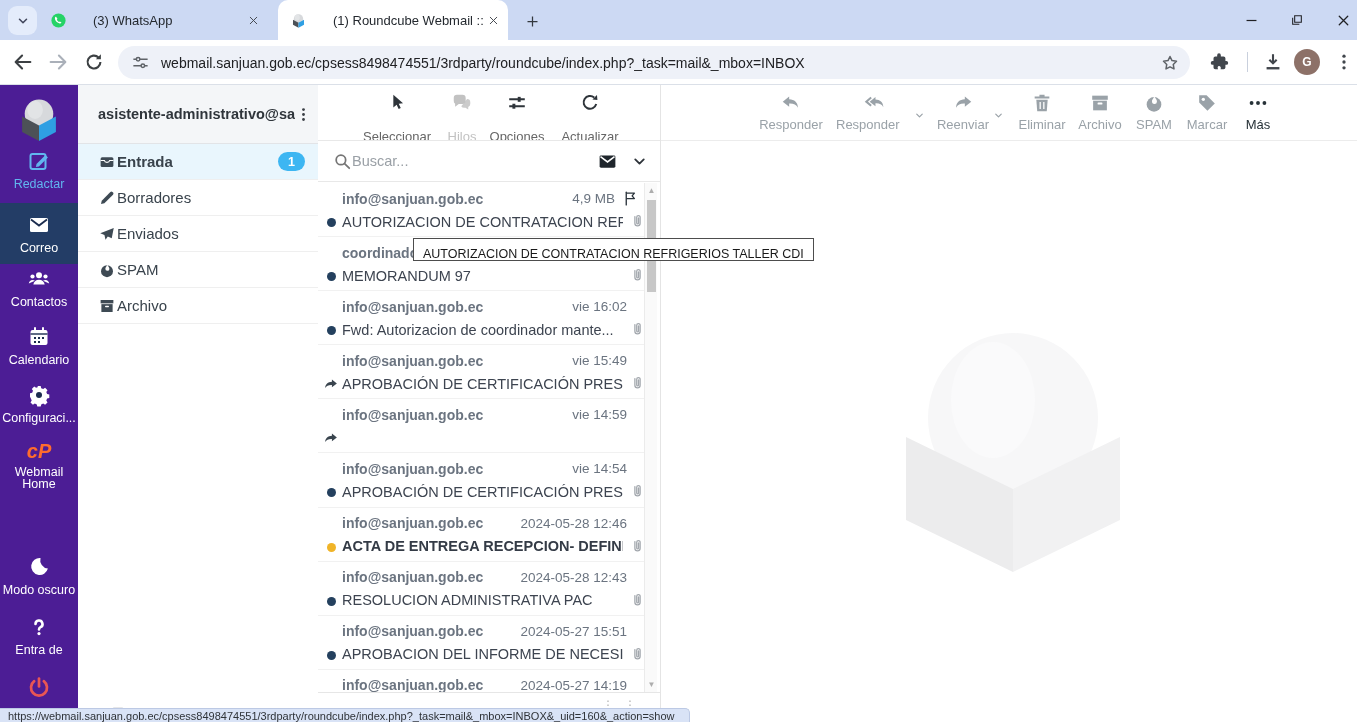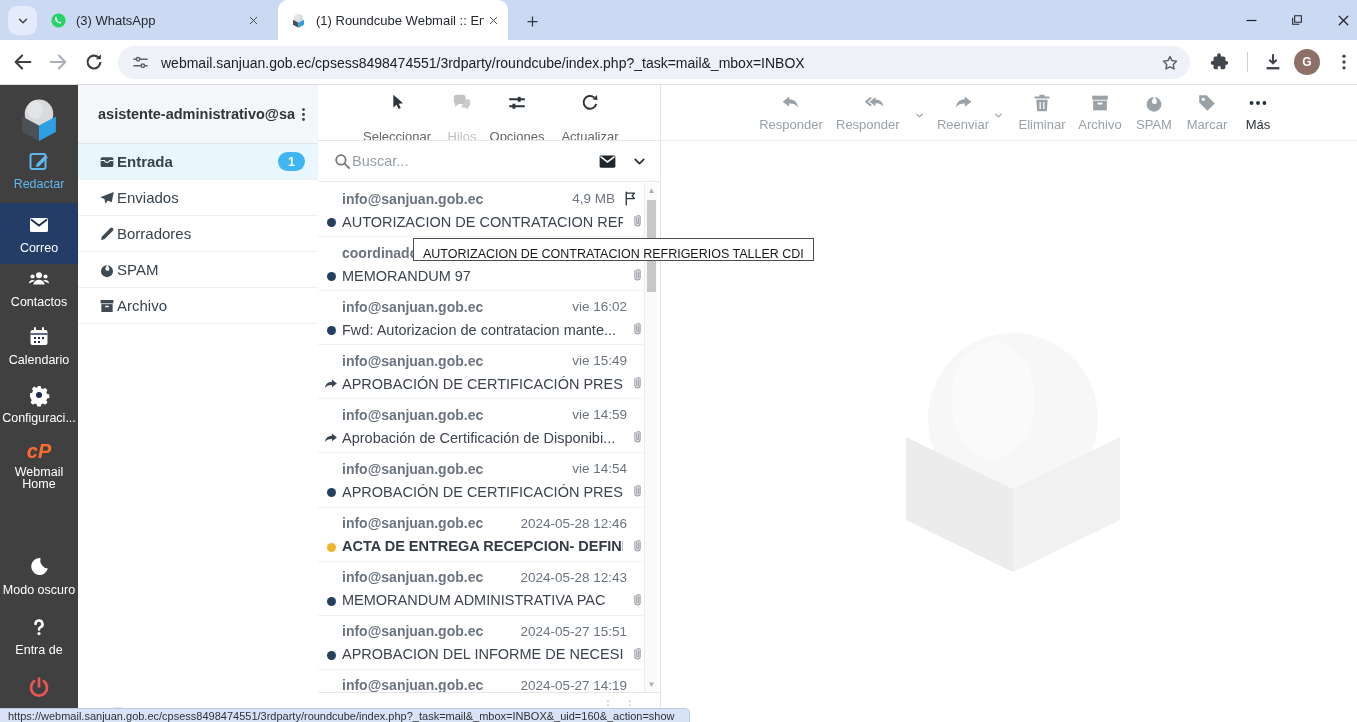--- a/index.html
+++ b/index.html
@@ -5,35 +5,35 @@
   * { box-sizing: border-box; margin: 0; padding: 0; }
   html,body { width:1357px; height:722px; overflow:hidden; font-family:"Liberation Sans",sans-serif; background:#fff; position:relative; }
   svg { display:block; }
 
   
   .titlebar { position:absolute; left:0; top:0; width:1357px; height:40px; background:#ccd9f3; }
   .tabsearch { position:absolute; left:8px; top:6px; width:29px; height:29px; border-radius:9px; background:#e4ecfb; display:flex; align-items:center; justify-content:center; color:#41465c; }
   .tab { position:absolute; top:0; height:40px; display:flex; align-items:center; font-size:13px; color:#24292f; }
   .tab.inactive { left:40px; width:228px; padding:0 6px 0 10px; }
   .tab.active   { left:278px; width:230px; background:#fff; border-radius:10px 10px 0 0; padding:0 6px 0 12px; }
-  .tab .ttl { flex:1; white-space:nowrap; overflow:hidden; margin-left:9px; }
+  .tab .ttl { flex:1; white-space:nowrap; overflow:hidden; margin-left:26px; }
   .tab-close { width:18px; height:18px; display:flex; align-items:center; justify-content:center; color:#44484e; }
   .newtab { position:absolute; left:520px; top:9px; width:24px; height:24px; display:flex; align-items:center; justify-content:center; color:#33383e; }
   .winbtn { position:absolute; top:8px; width:28px; height:24px; display:flex; align-items:center; justify-content:center; color:#202124; }
 
   .chromebar { position:absolute; left:0; top:40px; width:1357px; height:45px; background:#fff; border-bottom:1px solid #dbe0e8; }
   .navico { position:absolute; top:51px; width:22px; height:22px; color:#3c4043; }
   .omnibox { position:absolute; left:118px; top:46px; width:1072px; height:33px; border-radius:17px; background:#eef1f8; display:flex; align-items:center; padding:0 10px 0 13px; }
   .omni-url { flex:1; font-size:14px; color:#202124; white-space:nowrap; overflow:hidden; margin-left:11px; }
   .extico { position:absolute; top:51px; width:22px; height:22px; color:#41464c; }
   .sep { position:absolute; left:1247px; top:52px; width:1px; height:20px; background:#c9d0dd; }
   .avatar { position:absolute; left:1294px; top:49px; width:26px; height:26px; border-radius:50%; background:#8d7168; color:#fff; font-size:12px; font-weight:bold; display:flex; align-items:center; justify-content:center; }
 
   
-  .rc-sidebar { position:absolute; left:0; top:85px; width:78px; bottom:0; background:#404040; }
+  .rc-sidebar { position:absolute; left:0; top:85px; width:78px; bottom:0; background:#4c1d95; }
   .rc-item { position:absolute; left:0; width:78px; display:flex; flex-direction:column; align-items:center; gap:4px; color:#fff; font-size:12.5px; text-align:center; }
   .rc-item svg { width:24px; height:24px; }
   .rc-item.compose { color:#61b6ef; }
   .rc-item.active-block { background:#233d66; padding:10px 0 9px; }
   .cp-text { color:#ff6c2c; font-weight:bold; font-style:italic; font-size:20px; line-height:22px; }
   .power-item { color:#e85654; }
 
   
   .folder-panel { position:absolute; left:78px; top:85px; width:240px; bottom:0; background:#fff; }
   .fp-header { height:59px; background:#f4f6f8; border-bottom:1px solid #e2e4e7; display:flex; align-items:center; padding:0 6px 0 20px; }
@@ -426,29 +426,29 @@
   </div>
   <div class="folder active">
     <svg>
         <use href="#sy-inbox"></use>
       </svg>
     <span>Entrada</span>
     <span class="badge">1</span>
   </div>
   <div class="folder">
     <svg>
+        <use href="#sy-pencil"></use>
+      </svg>
+    <span>Borradores</span>
+  </div>
+  <div class="folder">
+    <svg>
         <use href="#sy-send"></use>
       </svg>
     <span>Enviados</span>
-  </div>
-  <div class="folder">
-    <svg>
-        <use href="#sy-pencil"></use>
-      </svg>
-    <span>Borradores</span>
   </div>
   <div class="folder">
     <svg>
         <use href="#sy-fire"></use>
       </svg>
     <span>SPAM</span>
   </div>
   <div class="folder">
     <svg>
         <use href="#sy-archive"></use>
@@ -589,21 +589,21 @@
     </div>
     <span class="dot"></span>
   </div>
 
   <div class="msg">
     <div class="m-top">
       <span class="m-sender">info@sanjuan.gob.ec</span>
       <span class="m-date">vie 16:02</span>
     </div>
     <div class="m-bottom">
-      <span class="m-subject">Fwd: Autorizacion de contratacion mante...</span>
+      <span class="m-subject">Fwd: Autorizacion de coordinador mante...</span>
       <svg class="clip-ico">
           <use href="#sy-clip"></use>
         </svg>
     </div>
     <span class="dot"></span>
   </div>
 
   <div class="msg">
     <div class="m-top">
       <span class="m-sender">info@sanjuan.gob.ec</span>
@@ -618,26 +618,20 @@
     <svg class="fwd-ico">
         <use href="#sy-forward"></use>
       </svg>
   </div>
 
   <div class="msg">
     <div class="m-top">
       <span class="m-sender">info@sanjuan.gob.ec</span>
       <span class="m-date">vie 14:59</span>
     </div>
-    <div class="m-bottom">
-      <span class="m-subject">Aprobación de Certificación de Disponibi...</span>
-      <svg class="clip-ico">
-          <use href="#sy-clip"></use>
-        </svg>
-    </div>
     <svg class="fwd-ico">
         <use href="#sy-forward"></use>
       </svg>
   </div>
 
   <div class="msg">
     <div class="m-top">
       <span class="m-sender">info@sanjuan.gob.ec</span>
       <span class="m-date">vie 14:54</span>
     </div>
@@ -663,21 +657,21 @@
     </div>
     <span class="dot amber"></span>
   </div>
 
   <div class="msg">
     <div class="m-top">
       <span class="m-sender">info@sanjuan.gob.ec</span>
       <span class="m-date">2024-05-28 12:43</span>
     </div>
     <div class="m-bottom">
-      <span class="m-subject">MEMORANDUM ADMINISTRATIVA PAC</span>
+      <span class="m-subject">RESOLUCION ADMINISTRATIVA PAC</span>
       <svg class="clip-ico">
           <use href="#sy-clip"></use>
         </svg>
     </div>
     <span class="dot"></span>
   </div>
 
   <div class="msg">
     <div class="m-top">
       <span class="m-sender">info@sanjuan.gob.ec</span>

